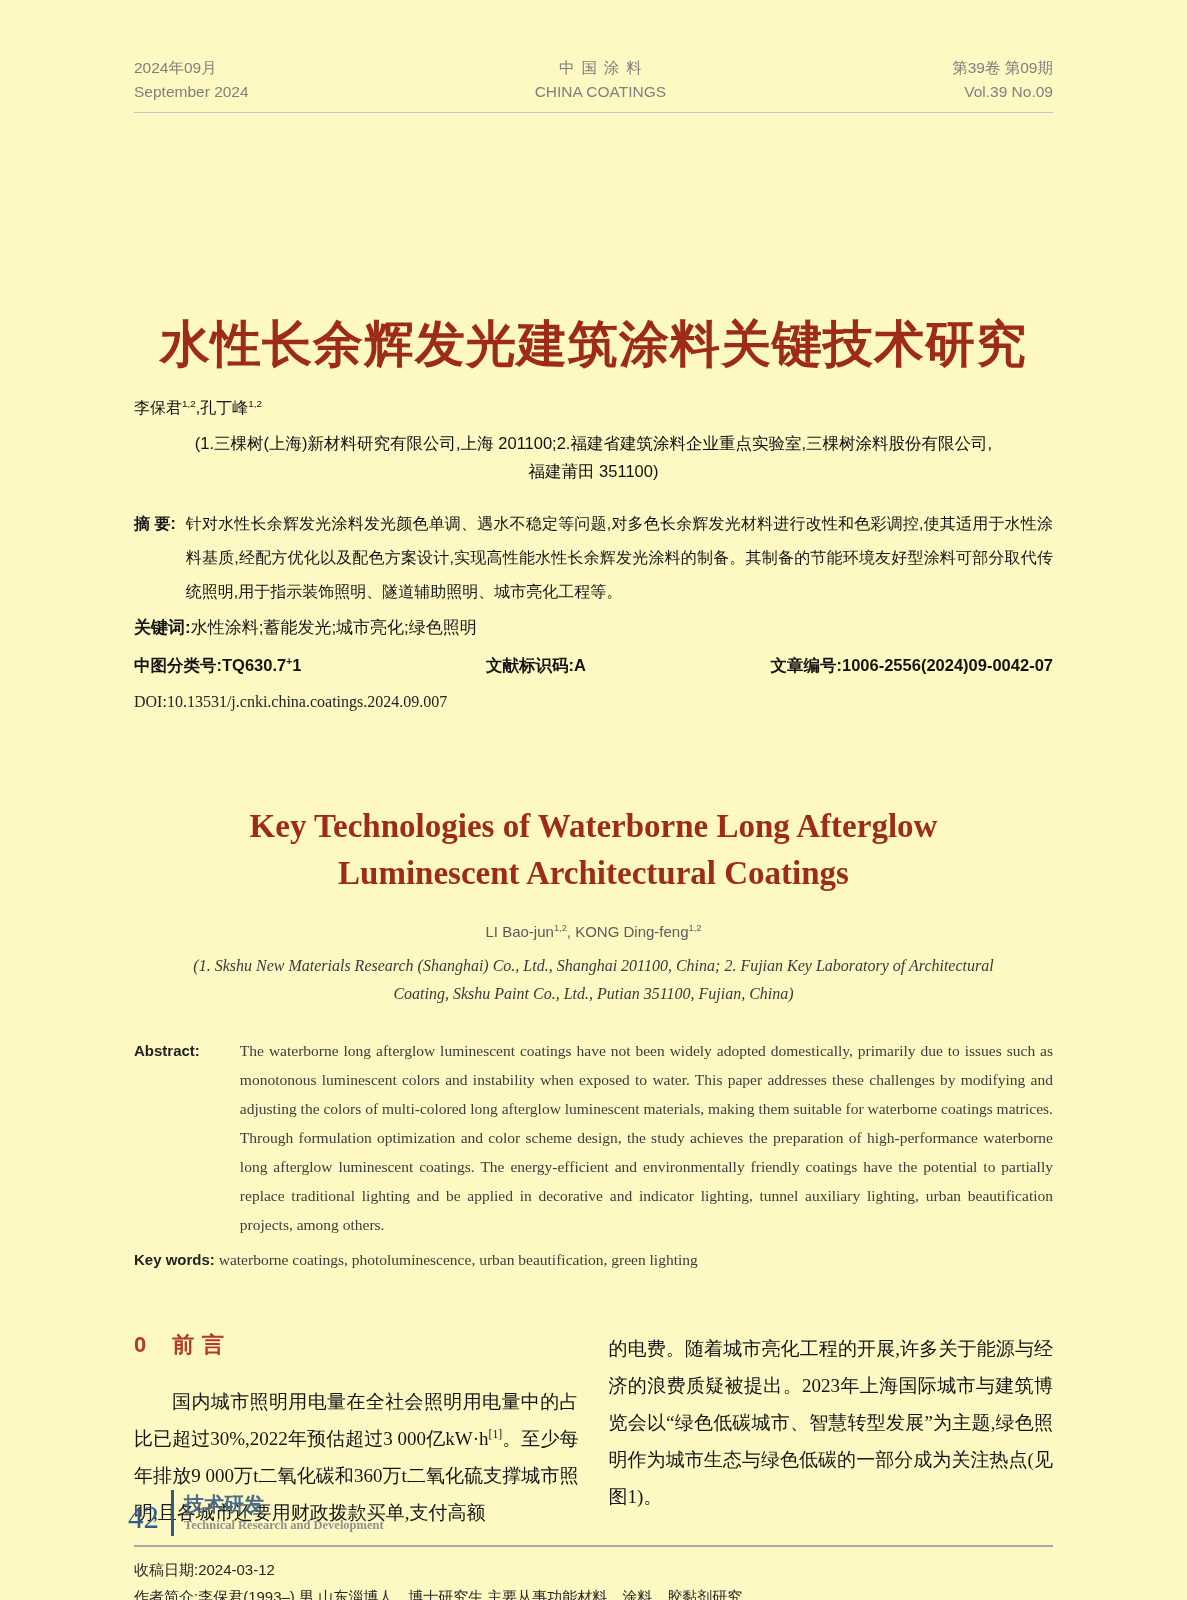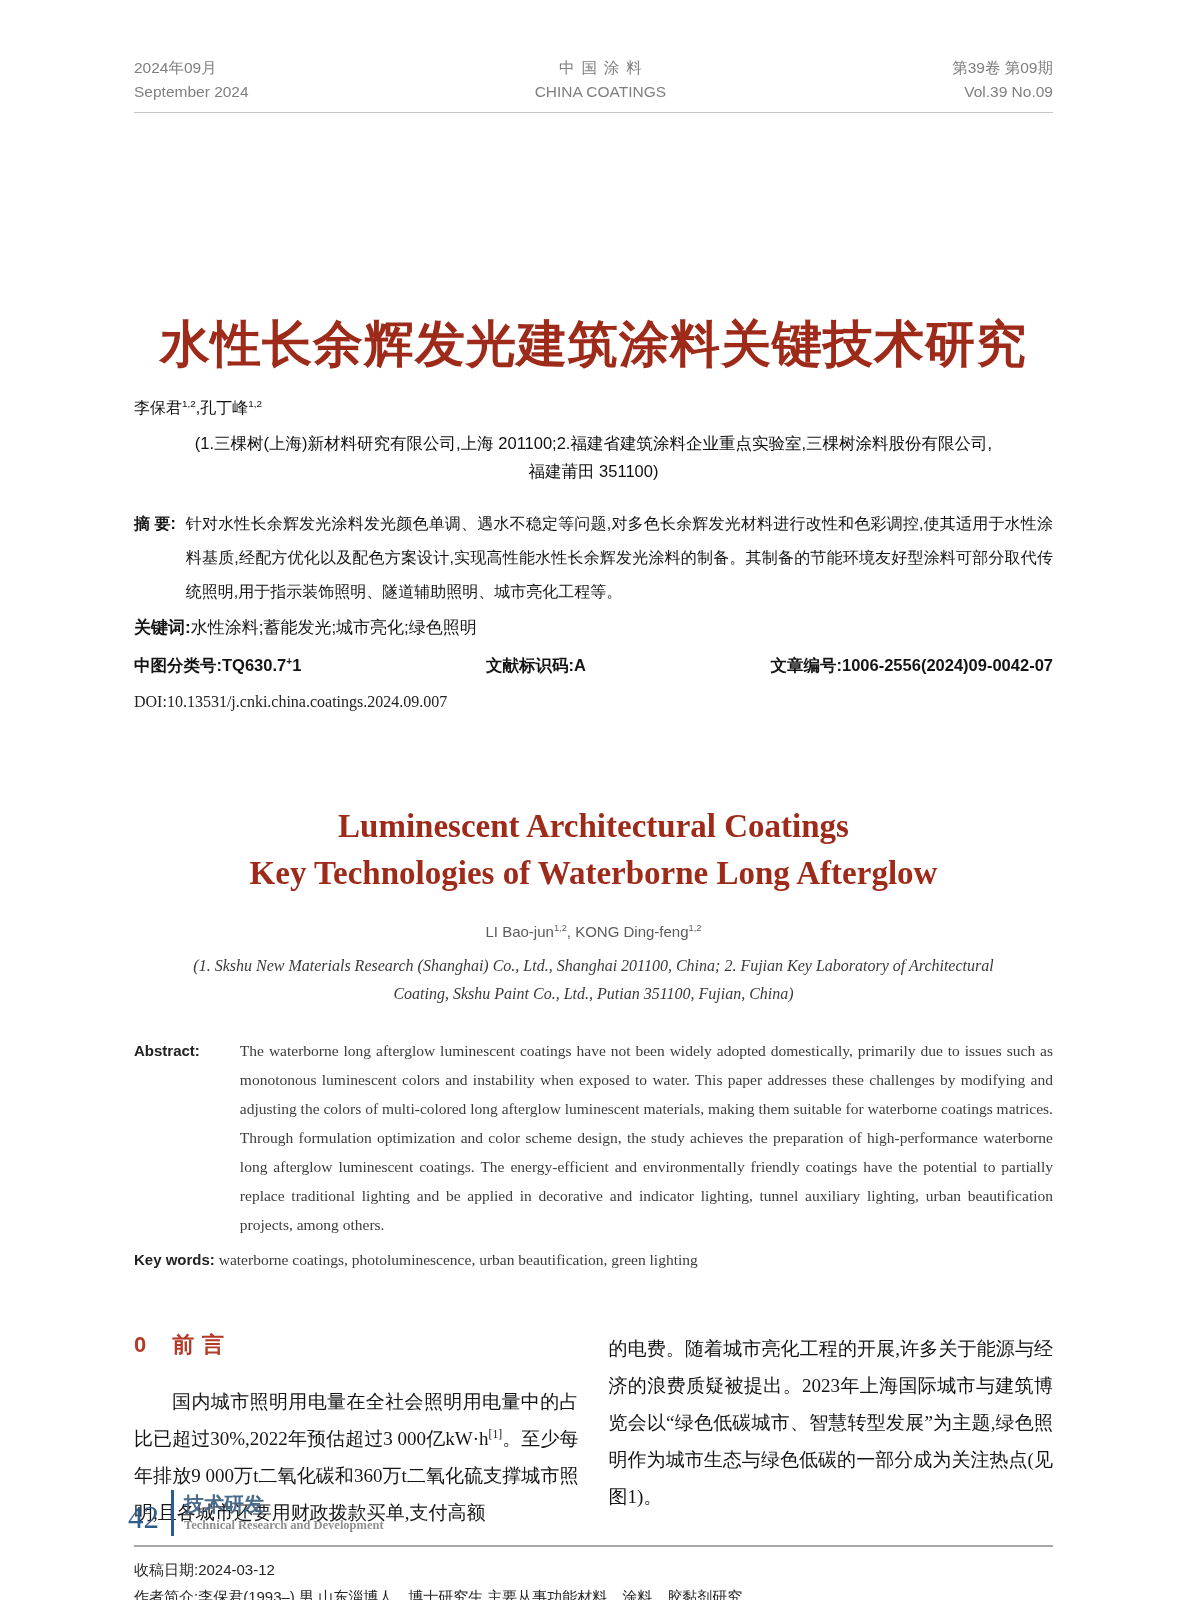--- a/index.html
+++ b/index.html
@@ -5,21 +5,21 @@
   :root{
     --title-red:#9e2b1a;
     --heading-red:#b23a26;
     --footer-blue:#2f5c90;
     --footer-blue-soft:#4a6b89;
     --header-gray:#7f7f7f;
   }
   *{margin:0;padding:0;box-sizing:border-box;}
   html,body{background:#e8e8e8;}
   .page{
-    width:1187px;height:1600px;background:#ffffff;position:relative;
+    width:1187px;height:1600px;background:#fef9c3;position:relative;
     margin:0 auto;overflow:hidden;
     font-family:"Liberation Sans","DejaVu Sans",sans-serif;
     color:#1d1d1d;
   }
   .content{padding:0 134px;}
 
   
   .jheader{display:flex;justify-content:space-between;align-items:flex-start;padding-top:56px;color:var(--header-gray);}
   .jheader .cell{line-height:24px;font-size:15.5px;}
   .jheader .cell.center{text-align:center;}
@@ -116,22 +116,22 @@
     </div>
 
     <div class="class-row">
       <span><span>中图分类号:</span><span>TQ630.7</span><sup>+</sup><span>1</span></span>
       <span>文献标识码:A</span>
       <span>文章编号:1006-2556(2024)09-0042-07</span>
     </div>
     <div class="doi">DOI:10.13531/j.cnki.china.coatings.2024.09.007</div>
 
     <h2 class="title-en">
+      <div>Key Technologies of Waterborne Long Afterglow</div>
       <div>Luminescent Architectural Coatings</div>
-      <div>Key Technologies of Waterborne Long Afterglow</div>
     </h2>
 
     <div class="authors-en"><span>LI Bao-jun</span><sup>1,2</sup><span>, </span><span>KONG Ding-feng</span><sup>1,2</sup></div>
 
     <div class="affil-en">
       <div>(1. Skshu New Materials Research (Shanghai) Co., Ltd., Shanghai 201100, China; 2. Fujian Key Laboratory of Architectural</div>
       <div>Coating, Skshu Paint Co., Ltd., Putian 351100, Fujian, China)</div>
     </div>
 
     <div class="abstract-en">

